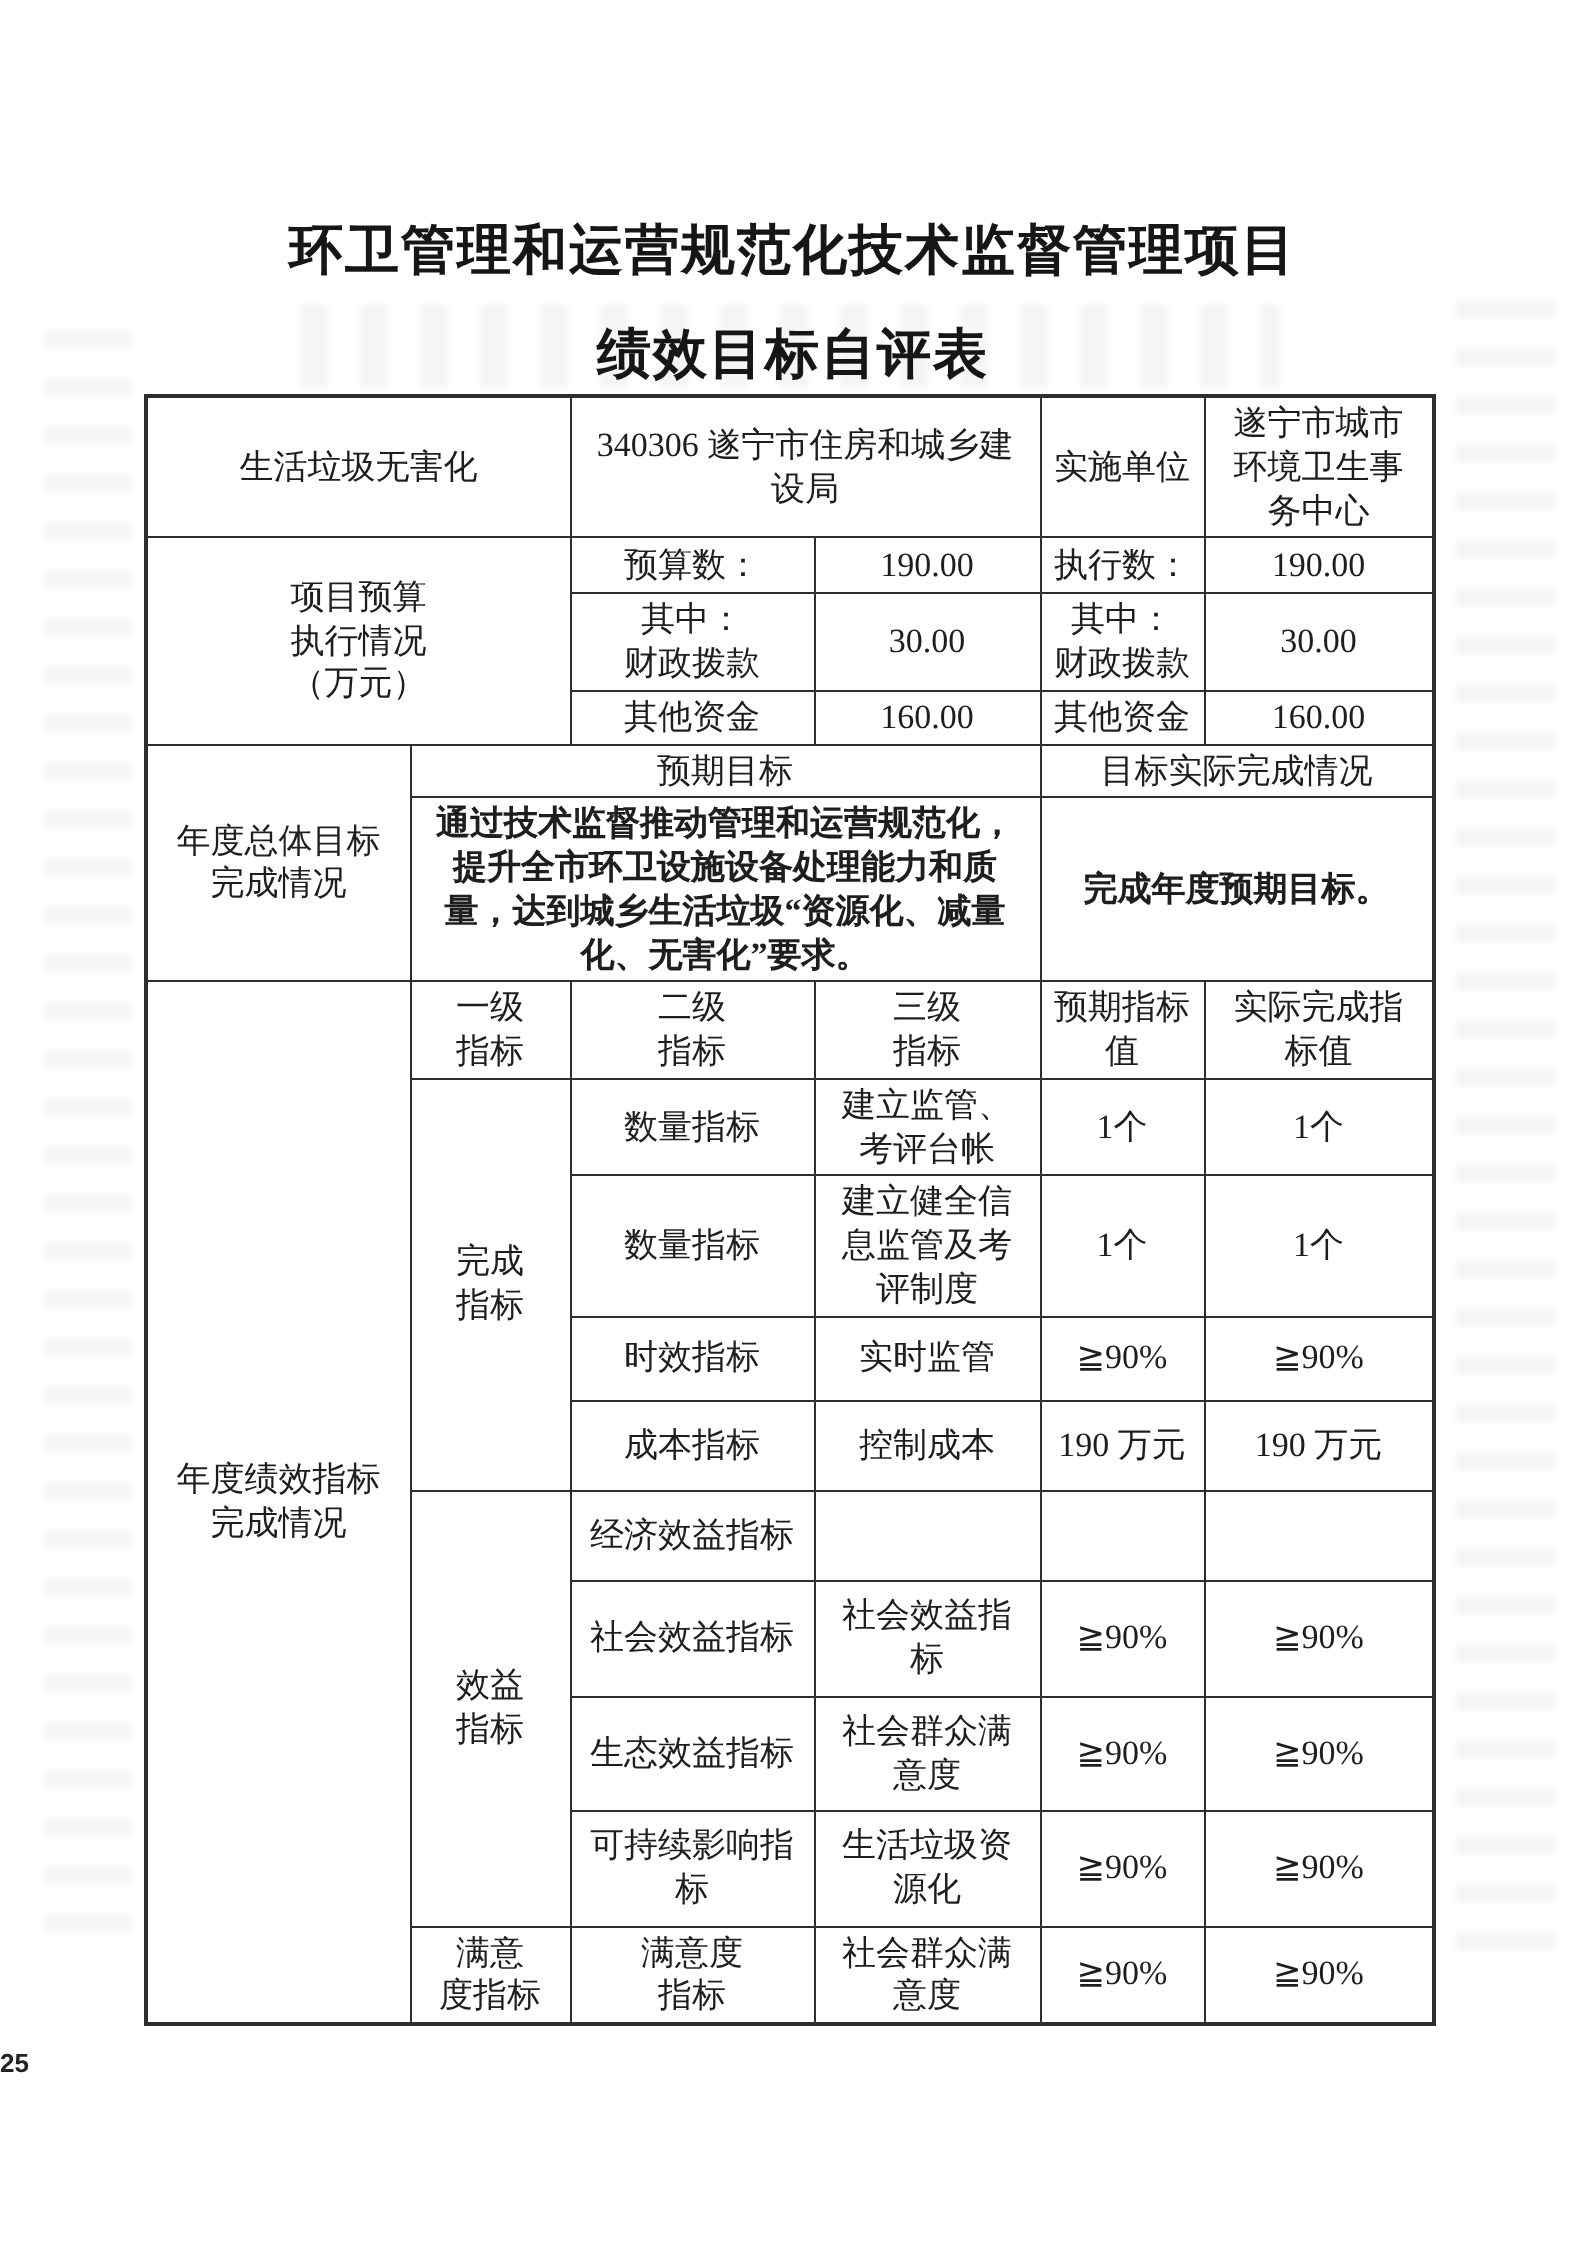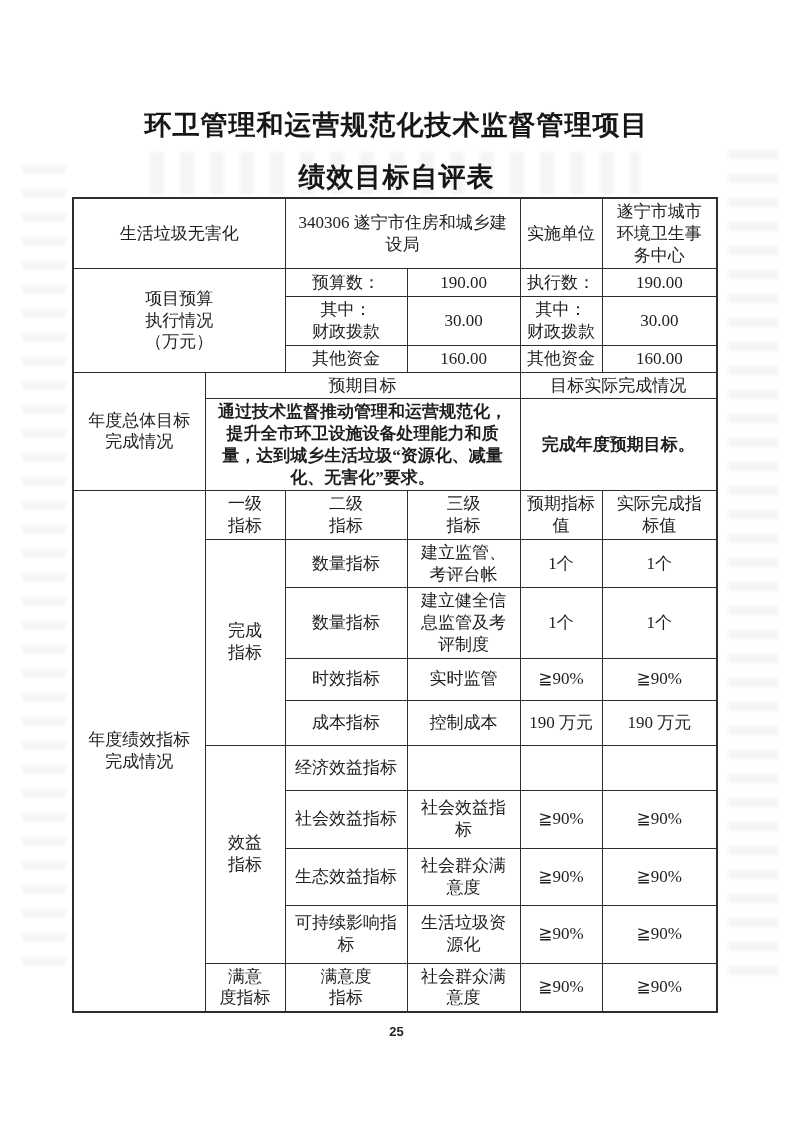--- a/index.html
+++ b/index.html
@@ -55,21 +55,20 @@
   tr.r14 { height:57px; }
   tr.r15 { height:58px; }
   tr.r16 { height:38px; }
 
   td.left-snug { text-align:left; padding-left:5px; }
   td.goal-text { line-height:1.2; }
   td.top-align { vertical-align:top; padding-top:4px; }
 
   .page-number {
     position:absolute; top:1024px; left:0; width:100%;
-    text-align:center;
     font-family:"Liberation Sans","DejaVu Sans",sans-serif;
     font-size:13px; font-weight:700; color:#222;
   }
 </style>
 </head>
 <body>
 
 <div class="page">
 
   <div class="ghost ghost-v" style="left:22px; top:165px; width:44px; height:815px;"></div>

